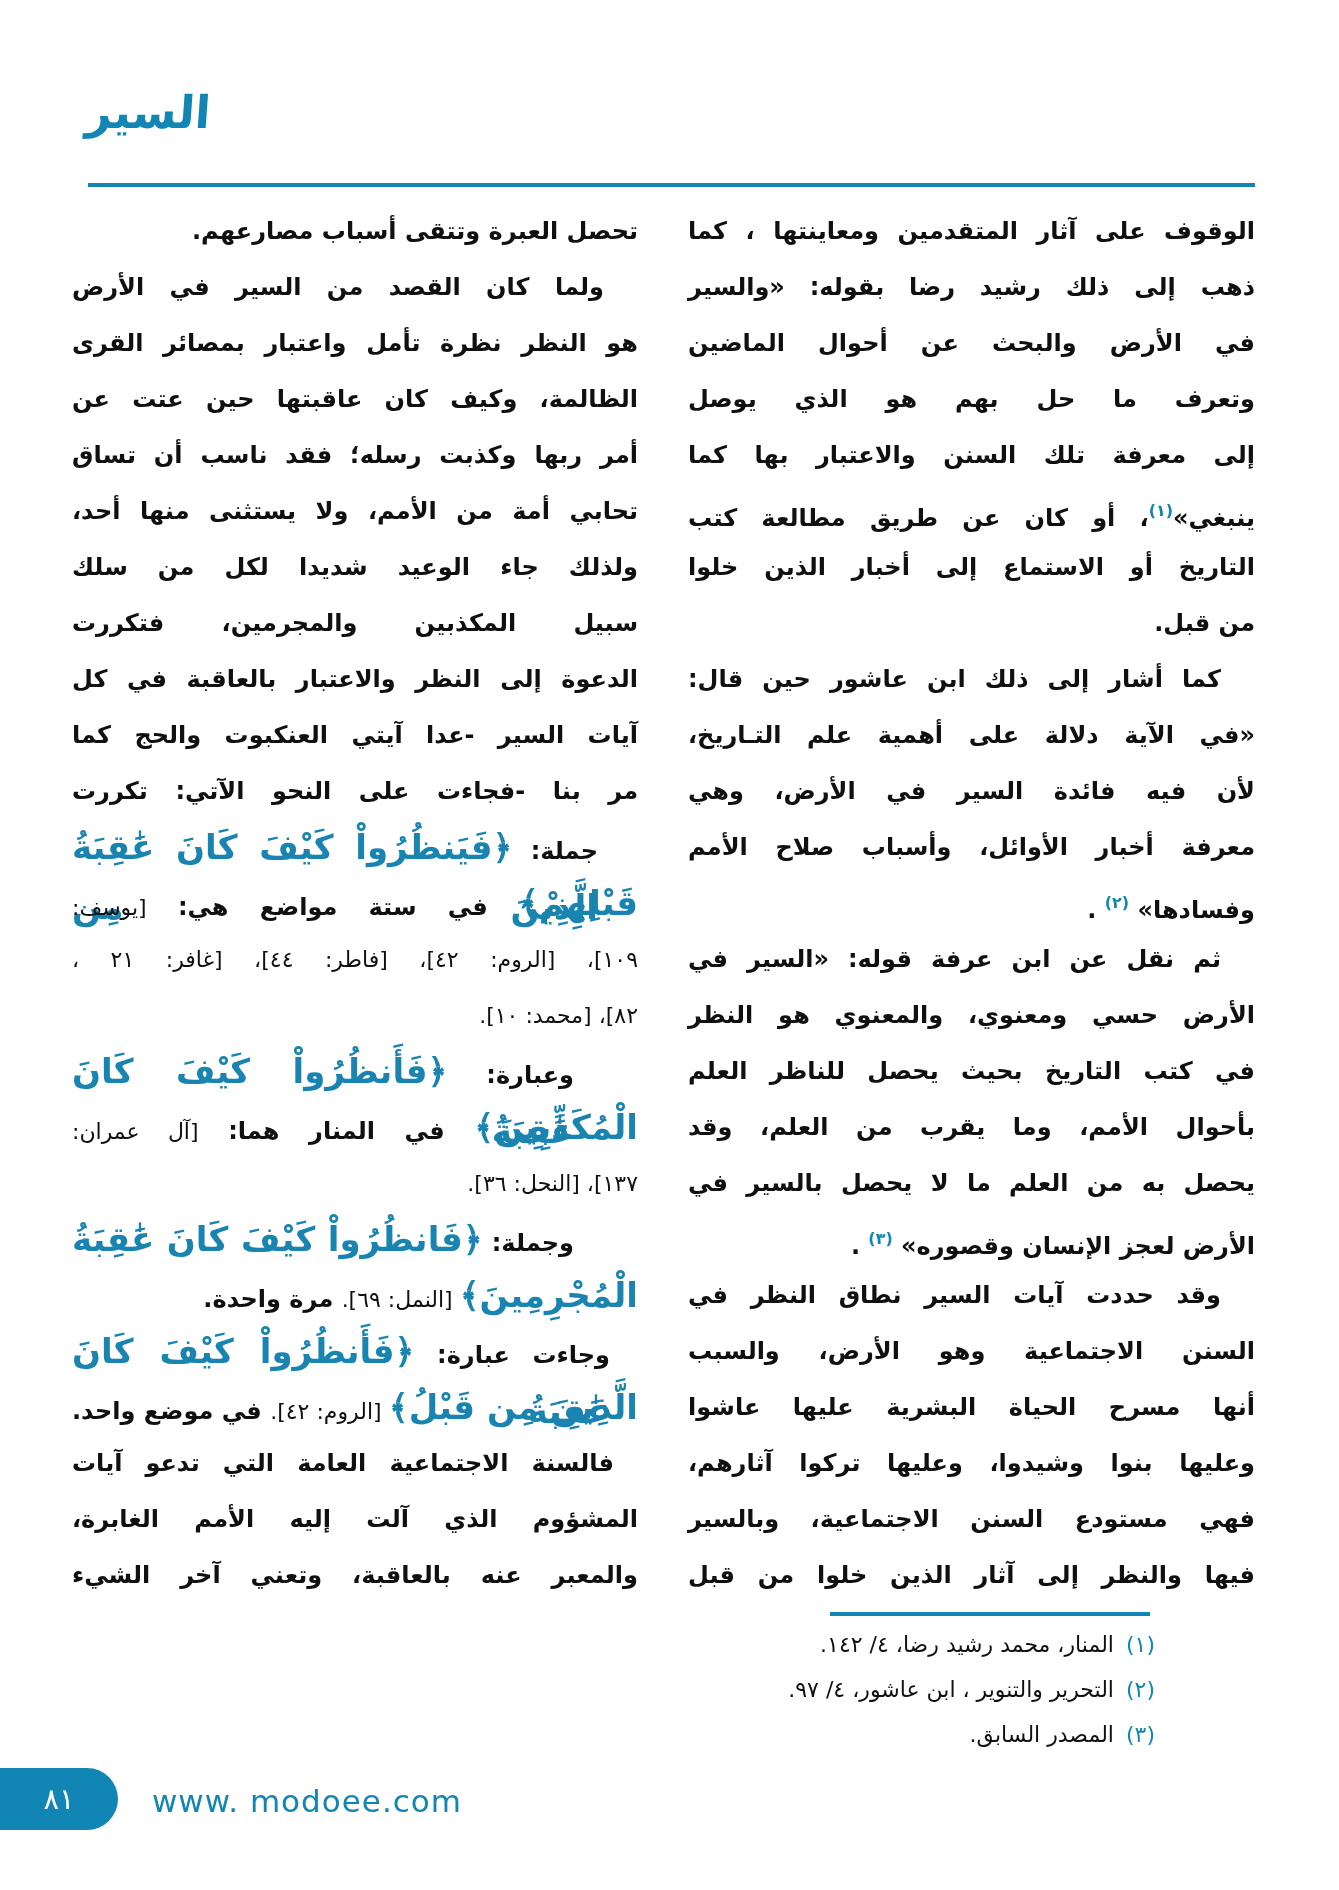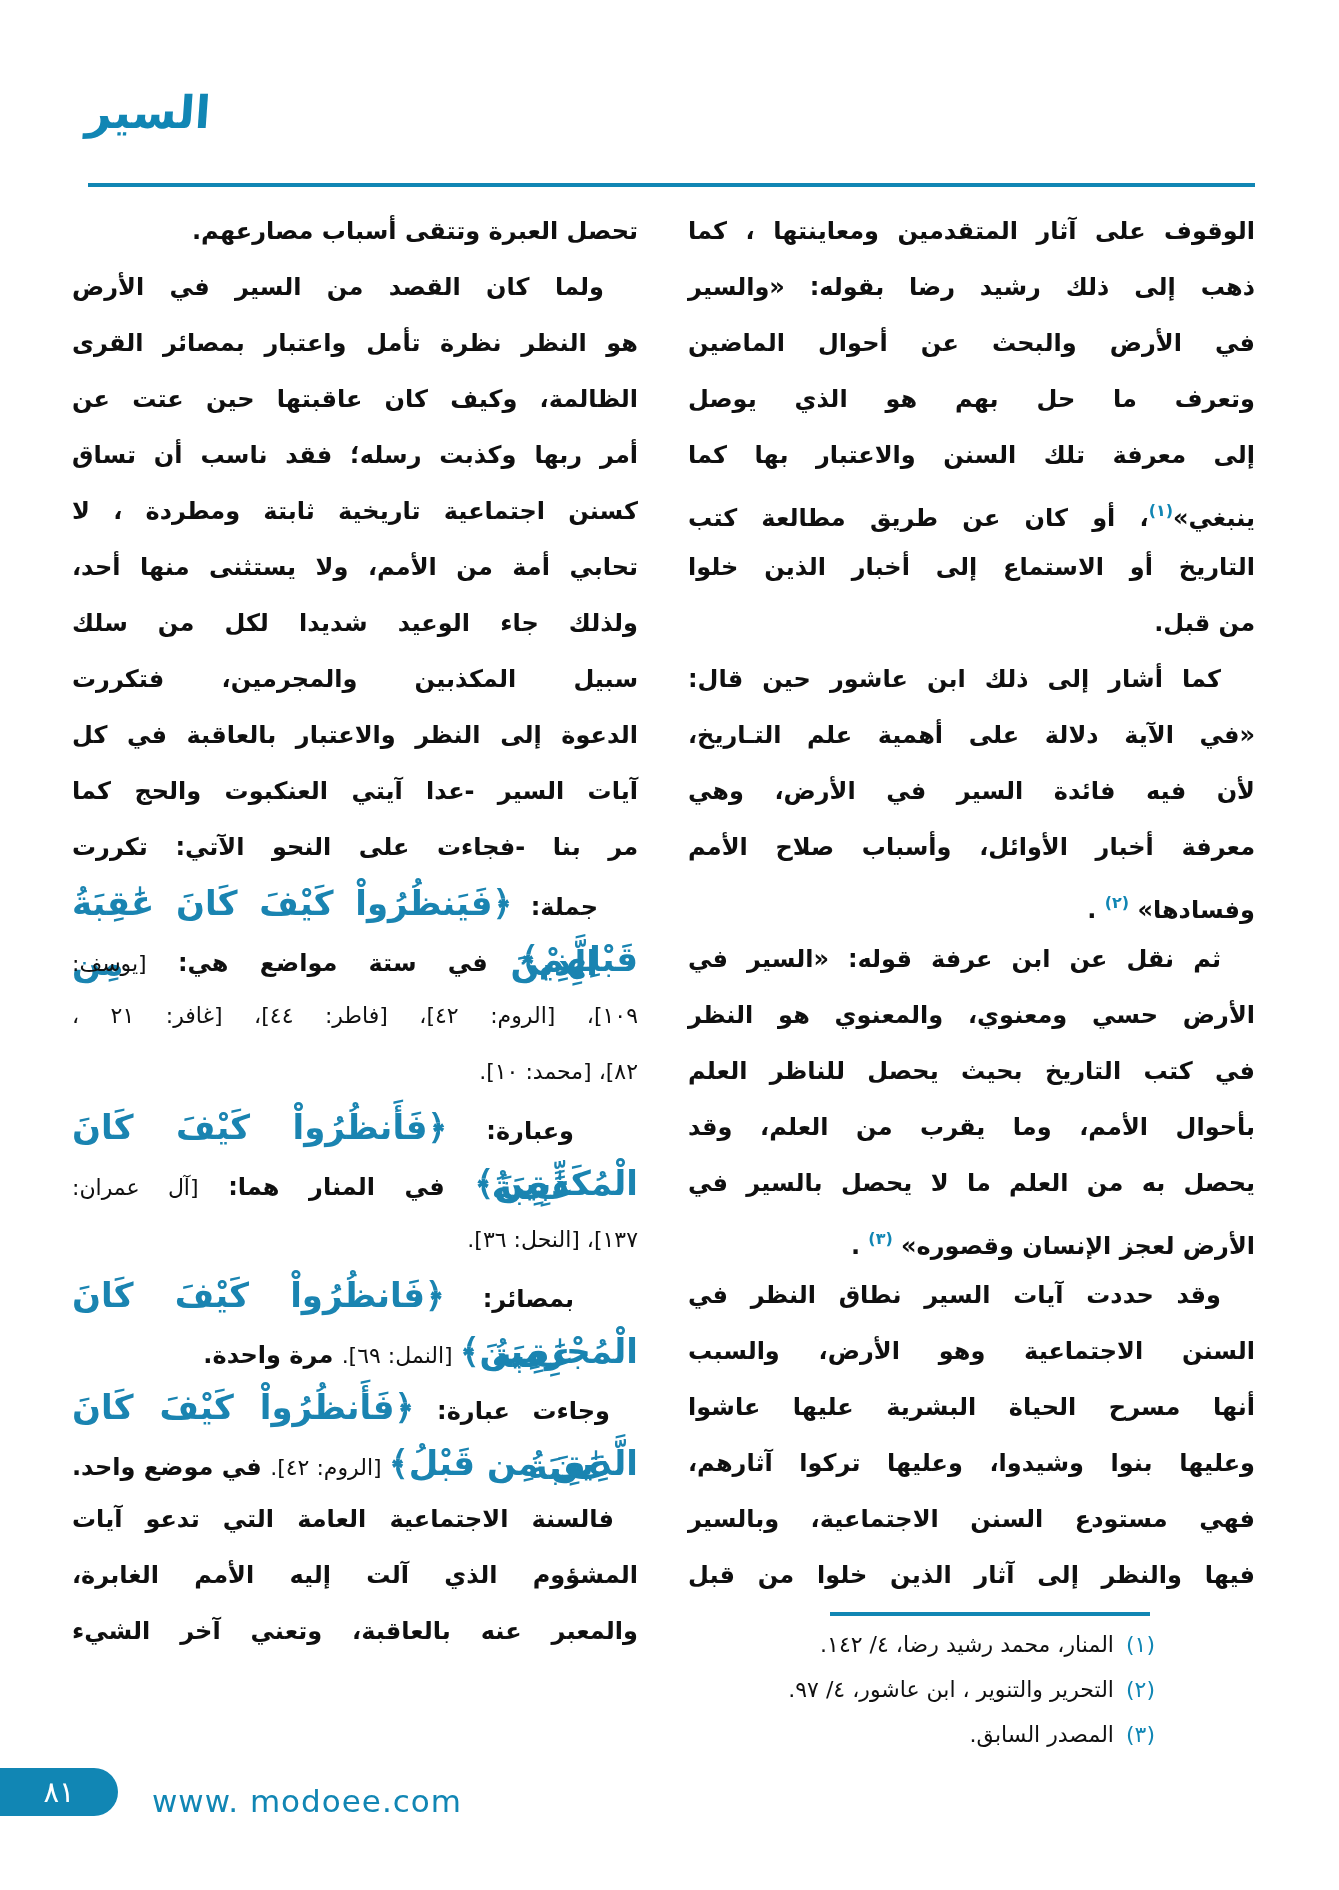--- a/index.html
+++ b/index.html
@@ -32,21 +32,21 @@
     position:absolute;left:830px;top:1612px;width:320px;height:4px;
     background:var(--accent);
   }
   #footnotes{position:absolute;left:700px;top:1622px;width:455px;}
   .fn-row{
     display:flex;flex-direction:row;align-items:baseline;
     height:45px;line-height:45px;font-size:22px;font-weight:400;color:#101010;
   }
   .fn-marker{color:var(--accent);margin-left:12px;flex:0 0 auto;}
   .pill{
-    position:absolute;left:0;top:1768px;width:118px;height:48px;
+    position:absolute;left:0;top:1768px;width:118px;height:62px;
     background:var(--accent);border-radius:0 34px 34px 0;
     display:flex;align-items:center;justify-content:center;
     color:#ffffff;font-size:29px;letter-spacing:3px;
   }
   .website{
     position:absolute;left:152px;top:1783px;direction:ltr;
     color:var(--accent);font-size:31px;letter-spacing:1px;
   }
 </style>
 </head>
@@ -82,35 +82,34 @@
       <div class="line al-j"><span class="seg-t">وعليها بنوا وشيدوا، وعليها تركوا آثارهم،</span></div>
       <div class="line al-j"><span class="seg-t">فهي مستودع السنن الاجتماعية، وبالسير</span></div>
       <div class="line al-j"><span class="seg-t">فيها والنظر إلى آثار الذين خلوا من قبل</span></div>
     </div>
   <div id="col-left" class="col">
       <div class="line al-r"><span class="seg-t">تحصل العبرة وتتقى أسباب مصارعهم.</span></div>
       <div class="line al-j" style="padding-right: 34px;"><span class="seg-t">ولما كان القصد من السير في الأرض</span></div>
       <div class="line al-j"><span class="seg-t">هو النظر نظرة تأمل واعتبار بمصائر القرى</span></div>
       <div class="line al-j"><span class="seg-t">الظالمة، وكيف كان عاقبتها حين عتت عن</span></div>
       <div class="line al-j"><span class="seg-t">أمر ربها وكذبت رسله؛ فقد ناسب أن تساق</span></div>
-      <div class="line al-j"><span class="seg-t">كسنن اجتماعية تاريخية ثابتة ومطردة ، لا</span></div>
       <div class="line al-j"><span class="seg-t">تحابي أمة من الأمم، ولا يستثنى منها أحد،</span></div>
       <div class="line al-j"><span class="seg-t">ولذلك جاء الوعيد شديدا لكل من سلك</span></div>
       <div class="line al-j"><span class="seg-t">سبيل المكذبين والمجرمين، فتكررت</span></div>
       <div class="line al-j"><span class="seg-t">الدعوة إلى النظر والاعتبار بالعاقبة في كل</span></div>
       <div class="line al-j"><span class="seg-t">آيات السير -عدا آيتي العنكبوت والحج كما</span></div>
       <div class="line al-j"><span class="seg-t">مر بنا -فجاءت على النحو الآتي: تكررت</span></div>
       <div class="line al-j" style="padding-right: 40px;"><span class="seg-t">جملة: </span><span class="seg-q">﴿فَيَنظُرُواْ كَيْفَ كَانَ عَٰقِبَةُ الَّذِينَ مِن</span></div>
       <div class="line al-j"><span class="seg-q">قَبْلِهِمْ﴾</span><span class="seg-t"> في ستة مواضع هي: </span><span class="seg-r">[يوسف:</span></div>
       <div class="line al-j"><span class="seg-r">١٠٩]، [الروم: ٤٢]، [فاطر: ٤٤]، [غافر: ٢١ ،</span></div>
       <div class="line al-r"><span class="seg-r">٨٢]، [محمد: ١٠].</span></div>
       <div class="line al-j" style="padding-right: 64px;"><span class="seg-t">وعبارة: </span><span class="seg-q">﴿فَأَنظُرُواْ كَيْفَ كَانَ عَٰقِبَةُ</span></div>
       <div class="line al-j"><span class="seg-q">الْمُكَذِّبِينَ﴾</span><span class="seg-t"> في المنار هما: </span><span class="seg-r">[آل عمران:</span></div>
       <div class="line al-r"><span class="seg-r">١٣٧]، [النحل: ٣٦].</span></div>
-      <div class="line al-j" style="padding-right: 64px;"><span class="seg-t">بمصائر: </span><span class="seg-q">﴿فَانظُرُواْ كَيْفَ كَانَ عَٰقِبَةُ</span></div>
+      <div class="line al-j" style="padding-right: 64px;"><span class="seg-t">وجملة: </span><span class="seg-q">﴿فَانظُرُواْ كَيْفَ كَانَ عَٰقِبَةُ</span></div>
       <div class="line al-r"><span class="seg-q">الْمُجْرِمِينَ﴾</span><span class="seg-r"> [النمل: ٦٩].</span><span class="seg-t"> مرة واحدة.</span></div>
       <div class="line al-j" style="padding-right: 28px;"><span class="seg-t">وجاءت عبارة: </span><span class="seg-q">﴿فَأَنظُرُواْ كَيْفَ كَانَ عَٰقِبَةُ</span></div>
       <div class="line al-j"><span class="seg-q">الَّذِينَ مِن قَبْلُ﴾</span><span class="seg-r"> [الروم: ٤٢].</span><span class="seg-t"> في موضع واحد.</span></div>
       <div class="line al-j" style="padding-right: 24px;"><span class="seg-t">فالسنة الاجتماعية العامة التي تدعو آيات</span></div>
       <div class="line al-j"><span class="seg-t">المشؤوم الذي آلت إليه الأمم الغابرة،</span></div>
       <div class="line al-j"><span class="seg-t">والمعبر عنه بالعاقبة، وتعني آخر الشيء</span></div>
     </div>
 
   <div class="fn-sep"></div>
   <div id="footnotes">

